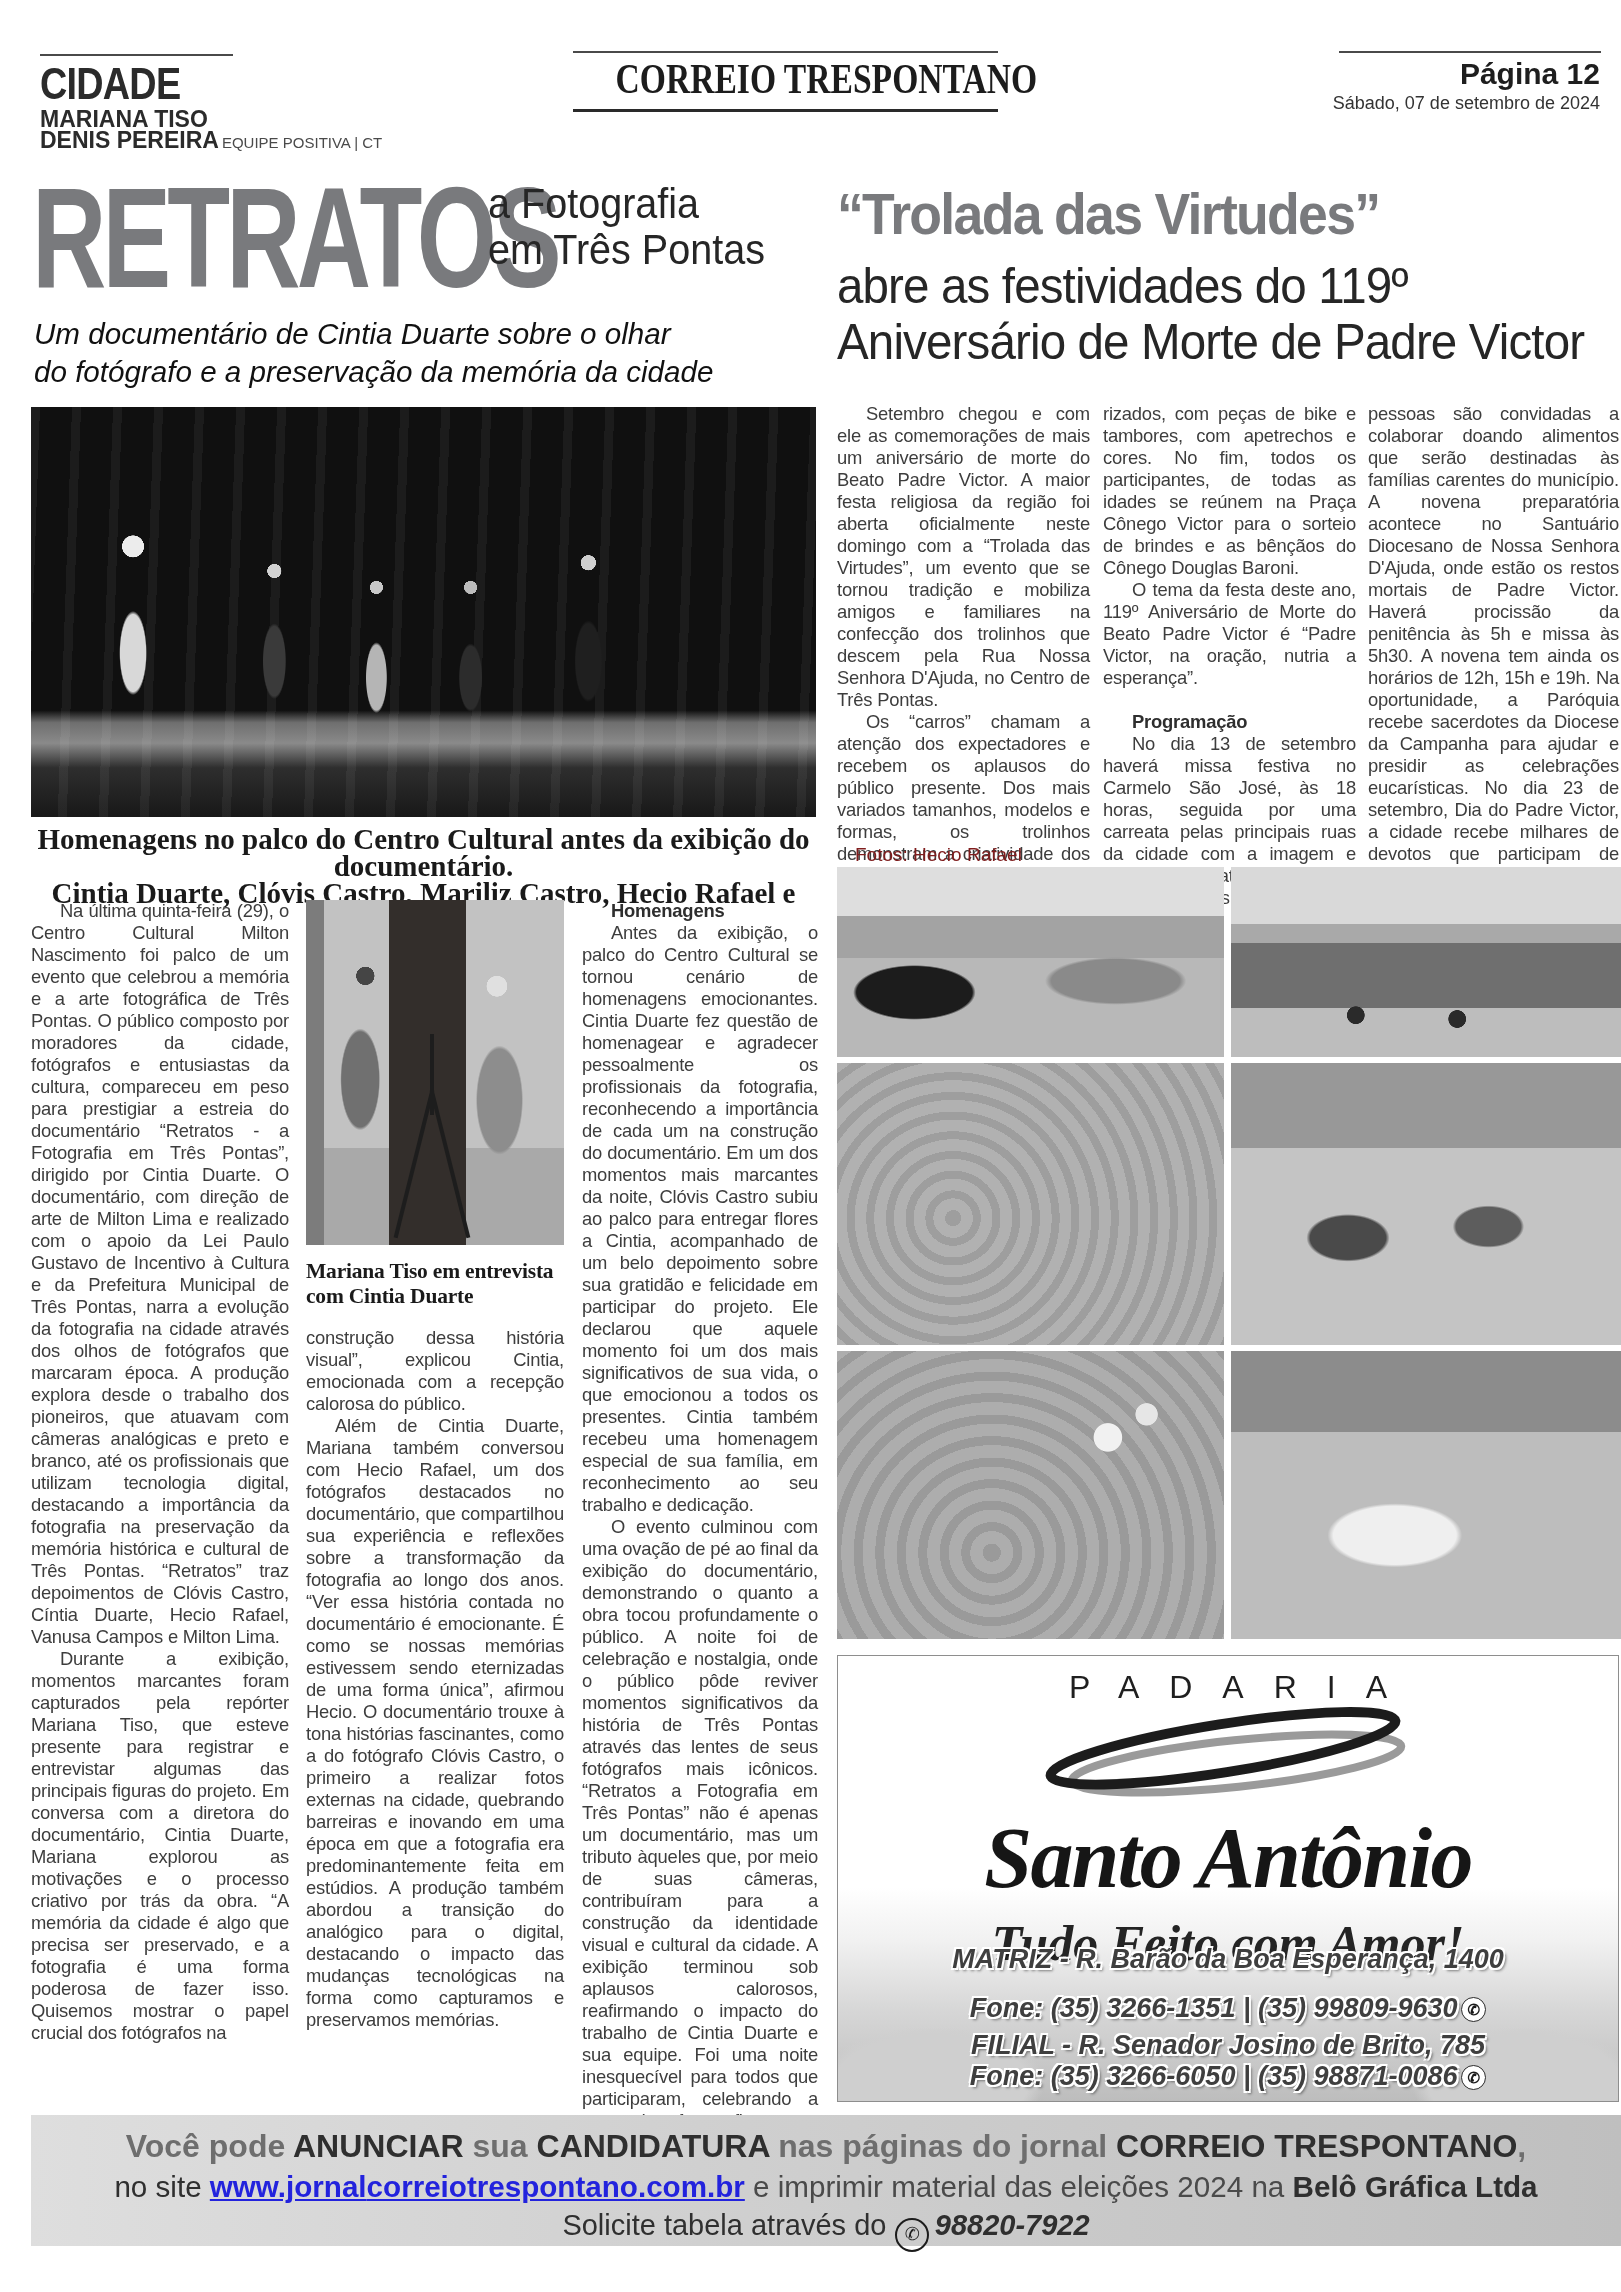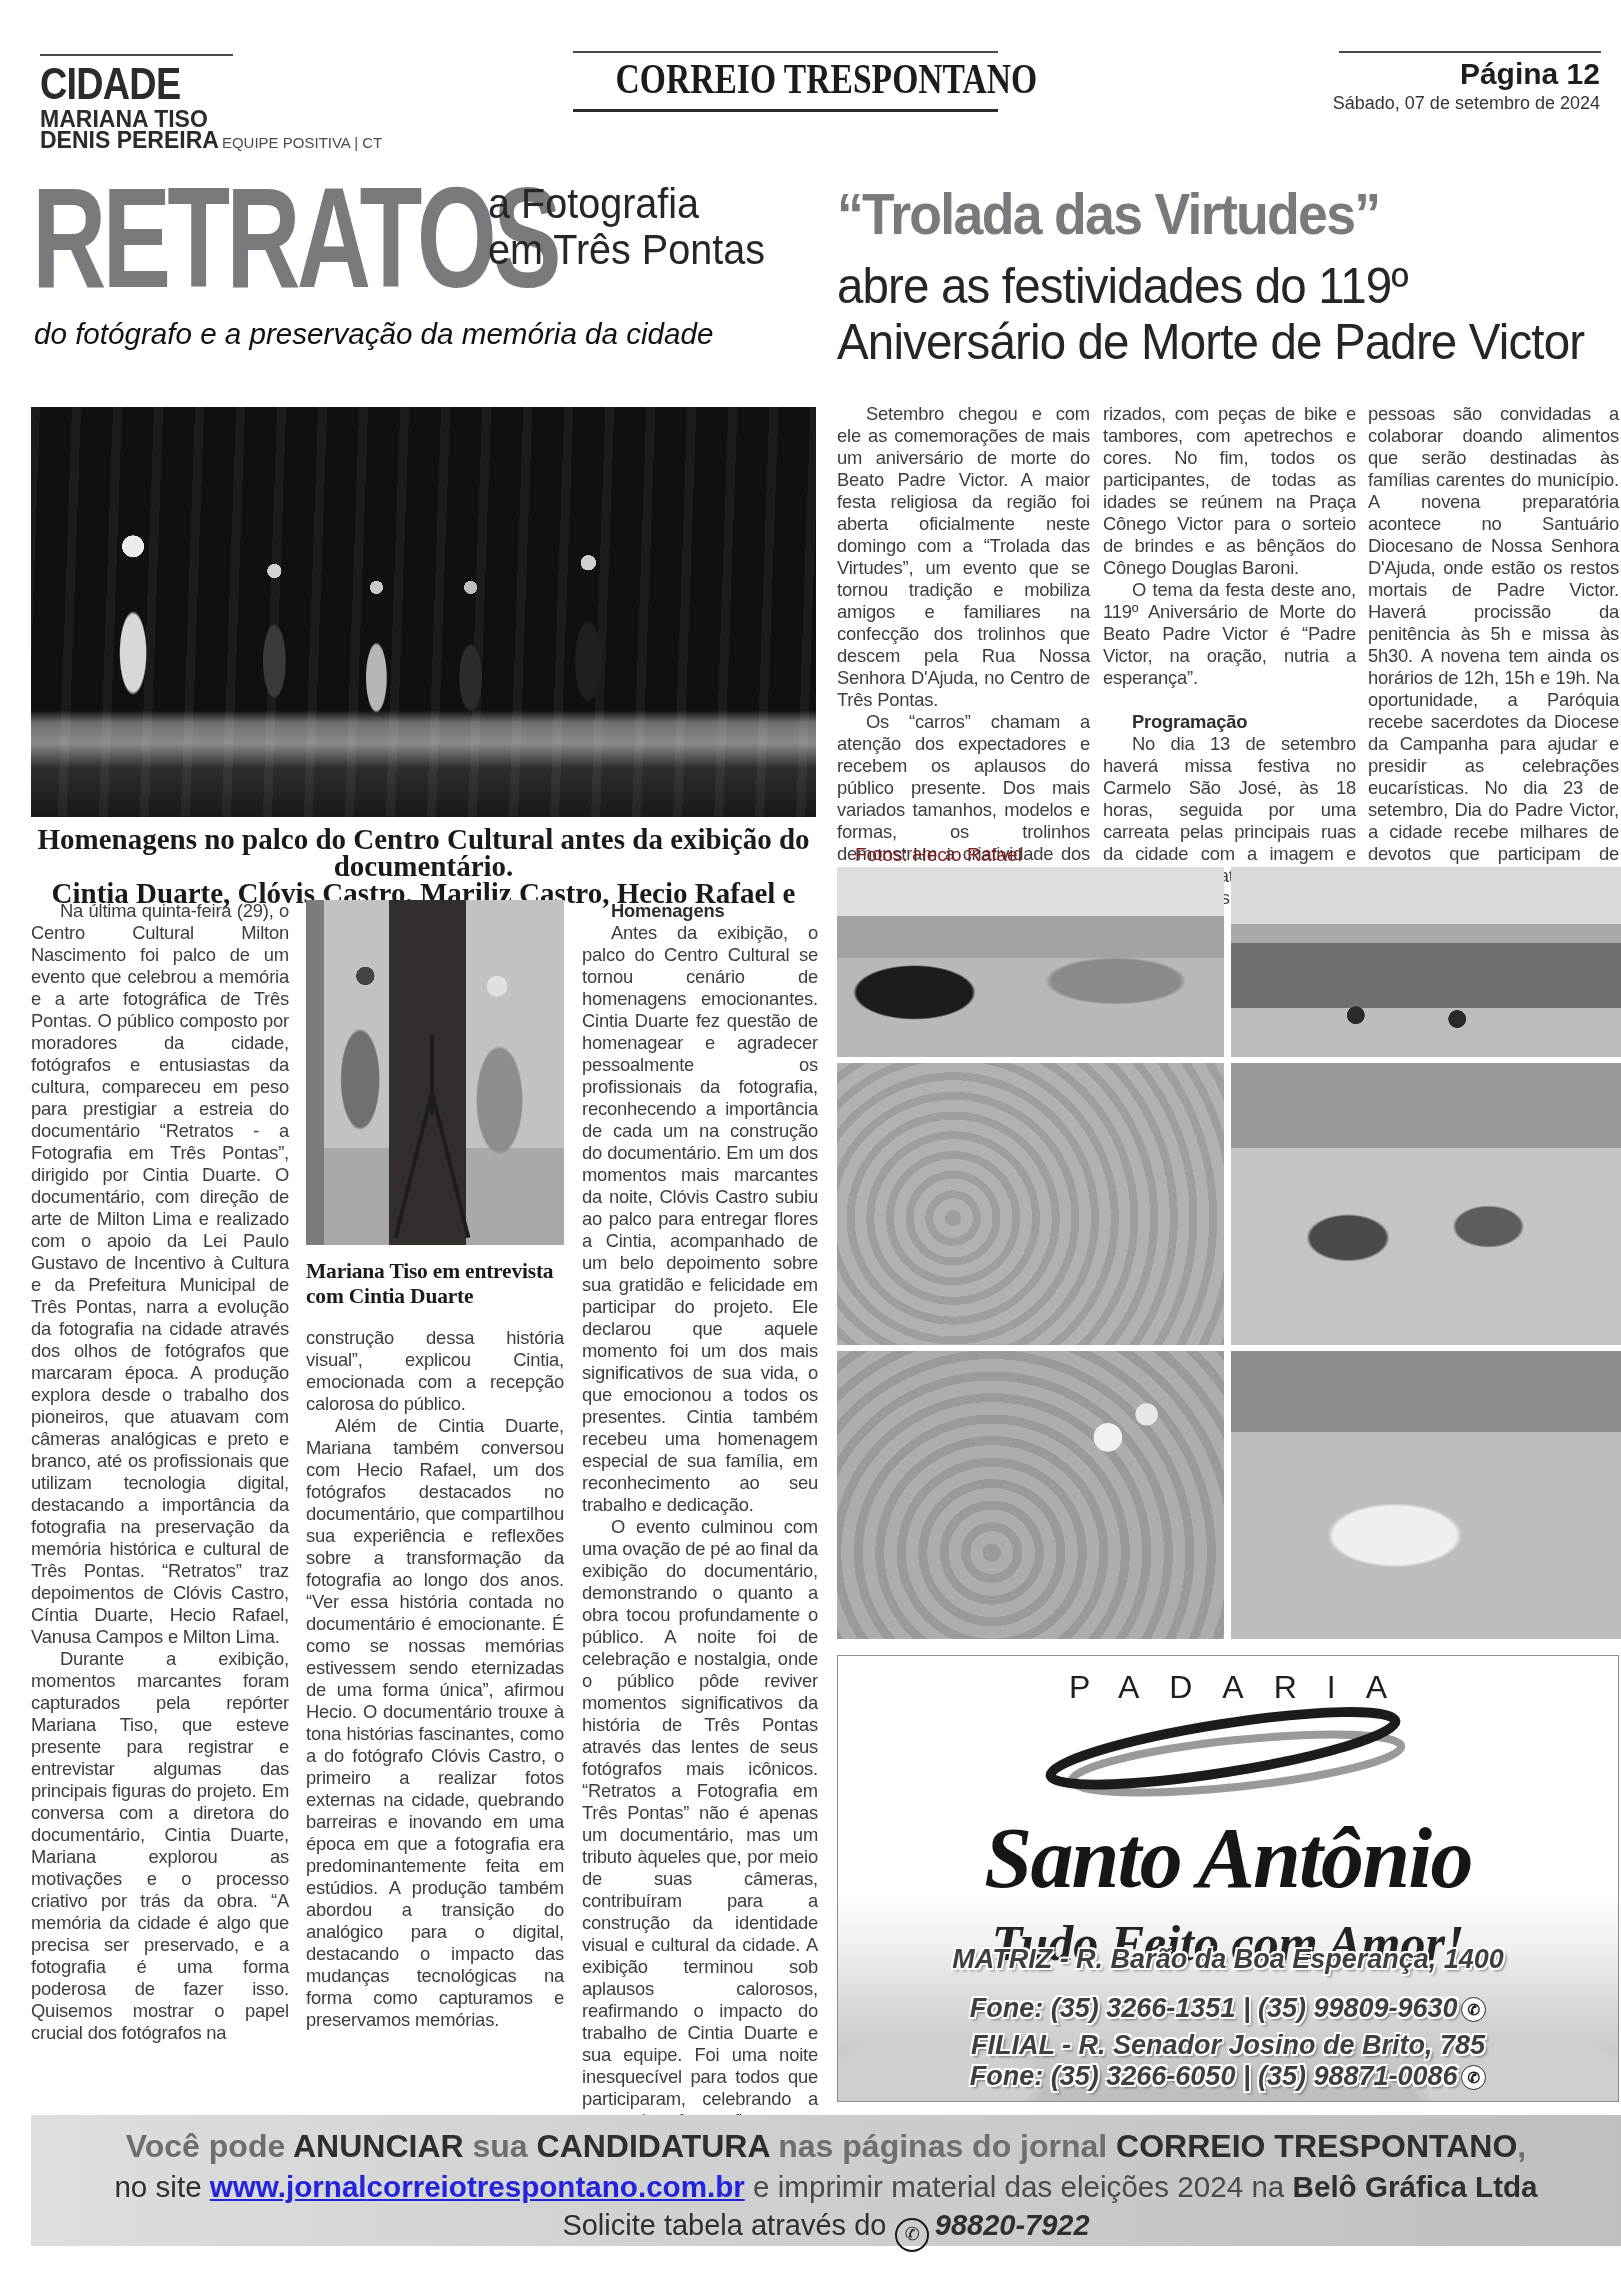--- a/index.html
+++ b/index.html
@@ -148,20 +148,21 @@
   <div class="hrule" style="left:1339px;top:51px;width:262px;"></div>
   <div class="abs pagelabel" style="left:1287px;top:59px;width:313px;">Página 12</div>
   <div class="abs pagedate" style="left:1287px;top:93px;width:313px;">Sábado, 07 de setembro de 2024</div>
 
   <div class="abs hl-main" style="left:32px;top:166px;">RETRATOS</div>
   <div class="abs" style="left:488px;top:181px;">
     <div class="hl-sub">a Fotografia</div>
     <div class="hl-sub">em Três Pontas</div>
   </div>
   <div class="abs" style="left:34px;top:315px;">
+    <div class="hl-kicker">Um documentário de Cintia Duarte sobre o olhar</div>
     <div class="hl-kicker">do fotógrafo e a preservação da memória da cidade</div>
   </div>
 
   <div class="abs hr-l1" style="left:837px;top:186px;">“Trolada das Virtudes”</div>
   <div class="abs" style="left:837px;top:258px;">
     <div class="hr-l23">abre as festividades do 119º</div>
     <div class="hr-l23">Aniversário de Morte de Padre Victor</div>
   </div>
 
   <div class="photo stage-photo" style="left:31px;top:407px;width:785px;height:410px;"></div>

